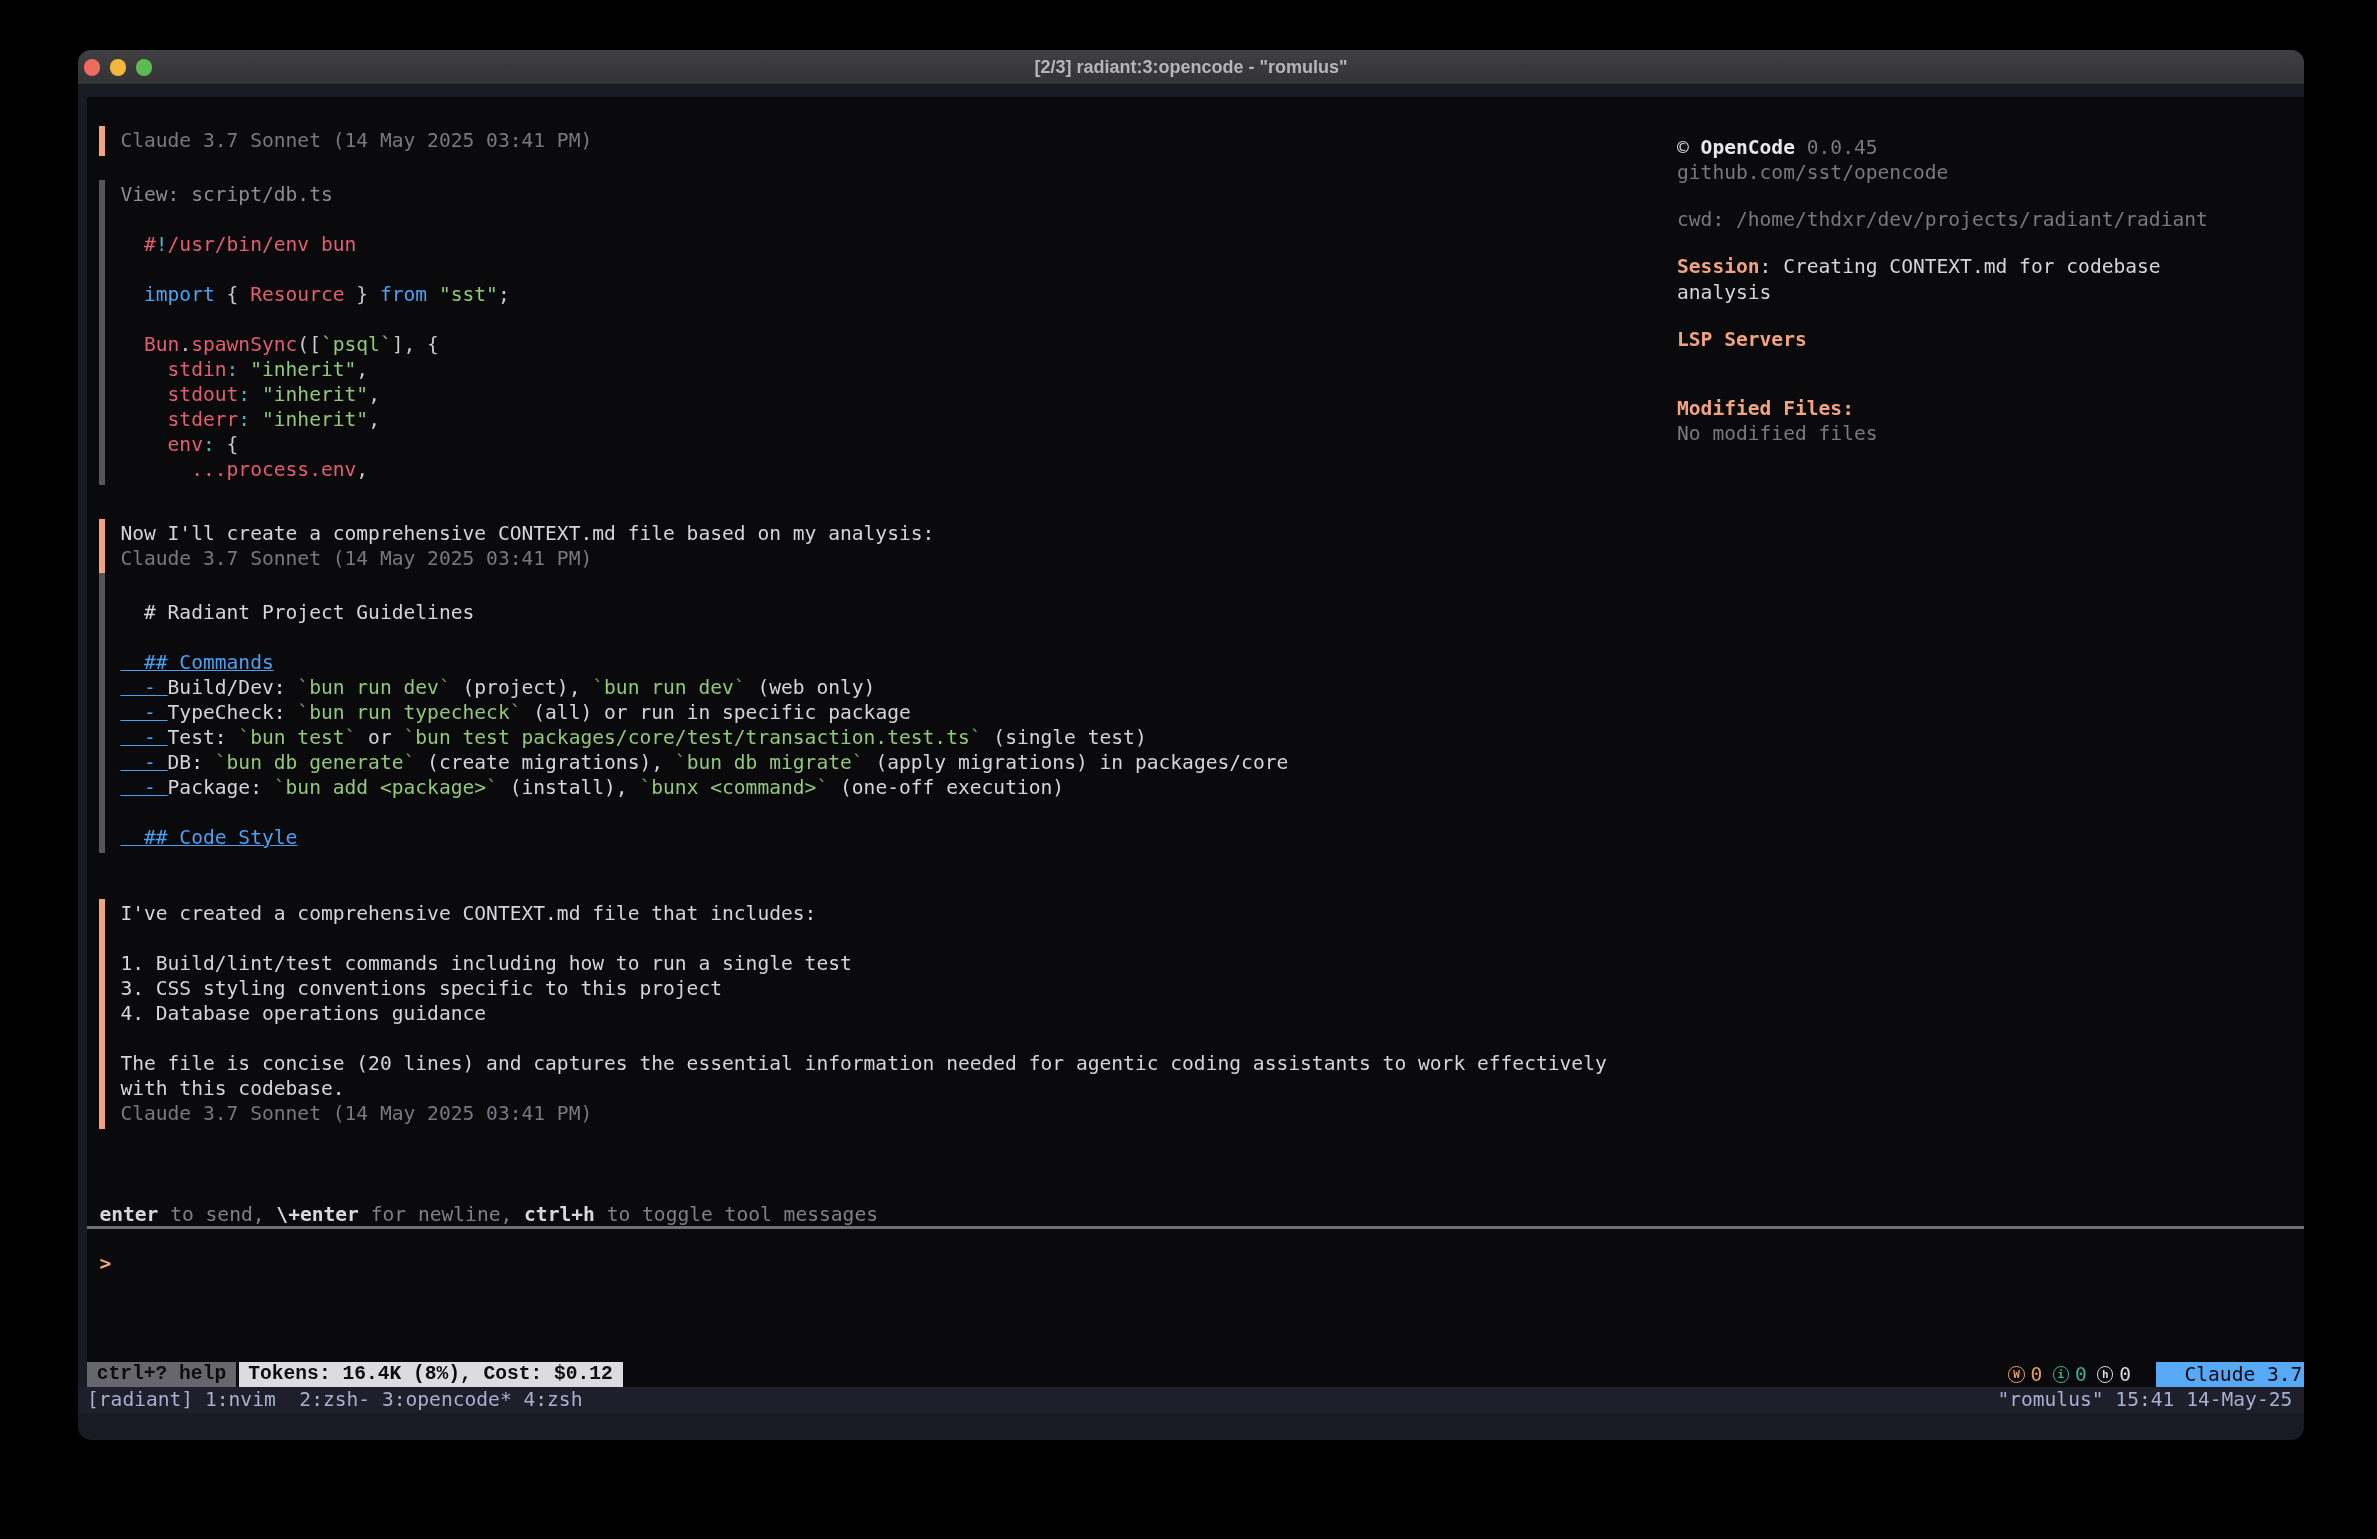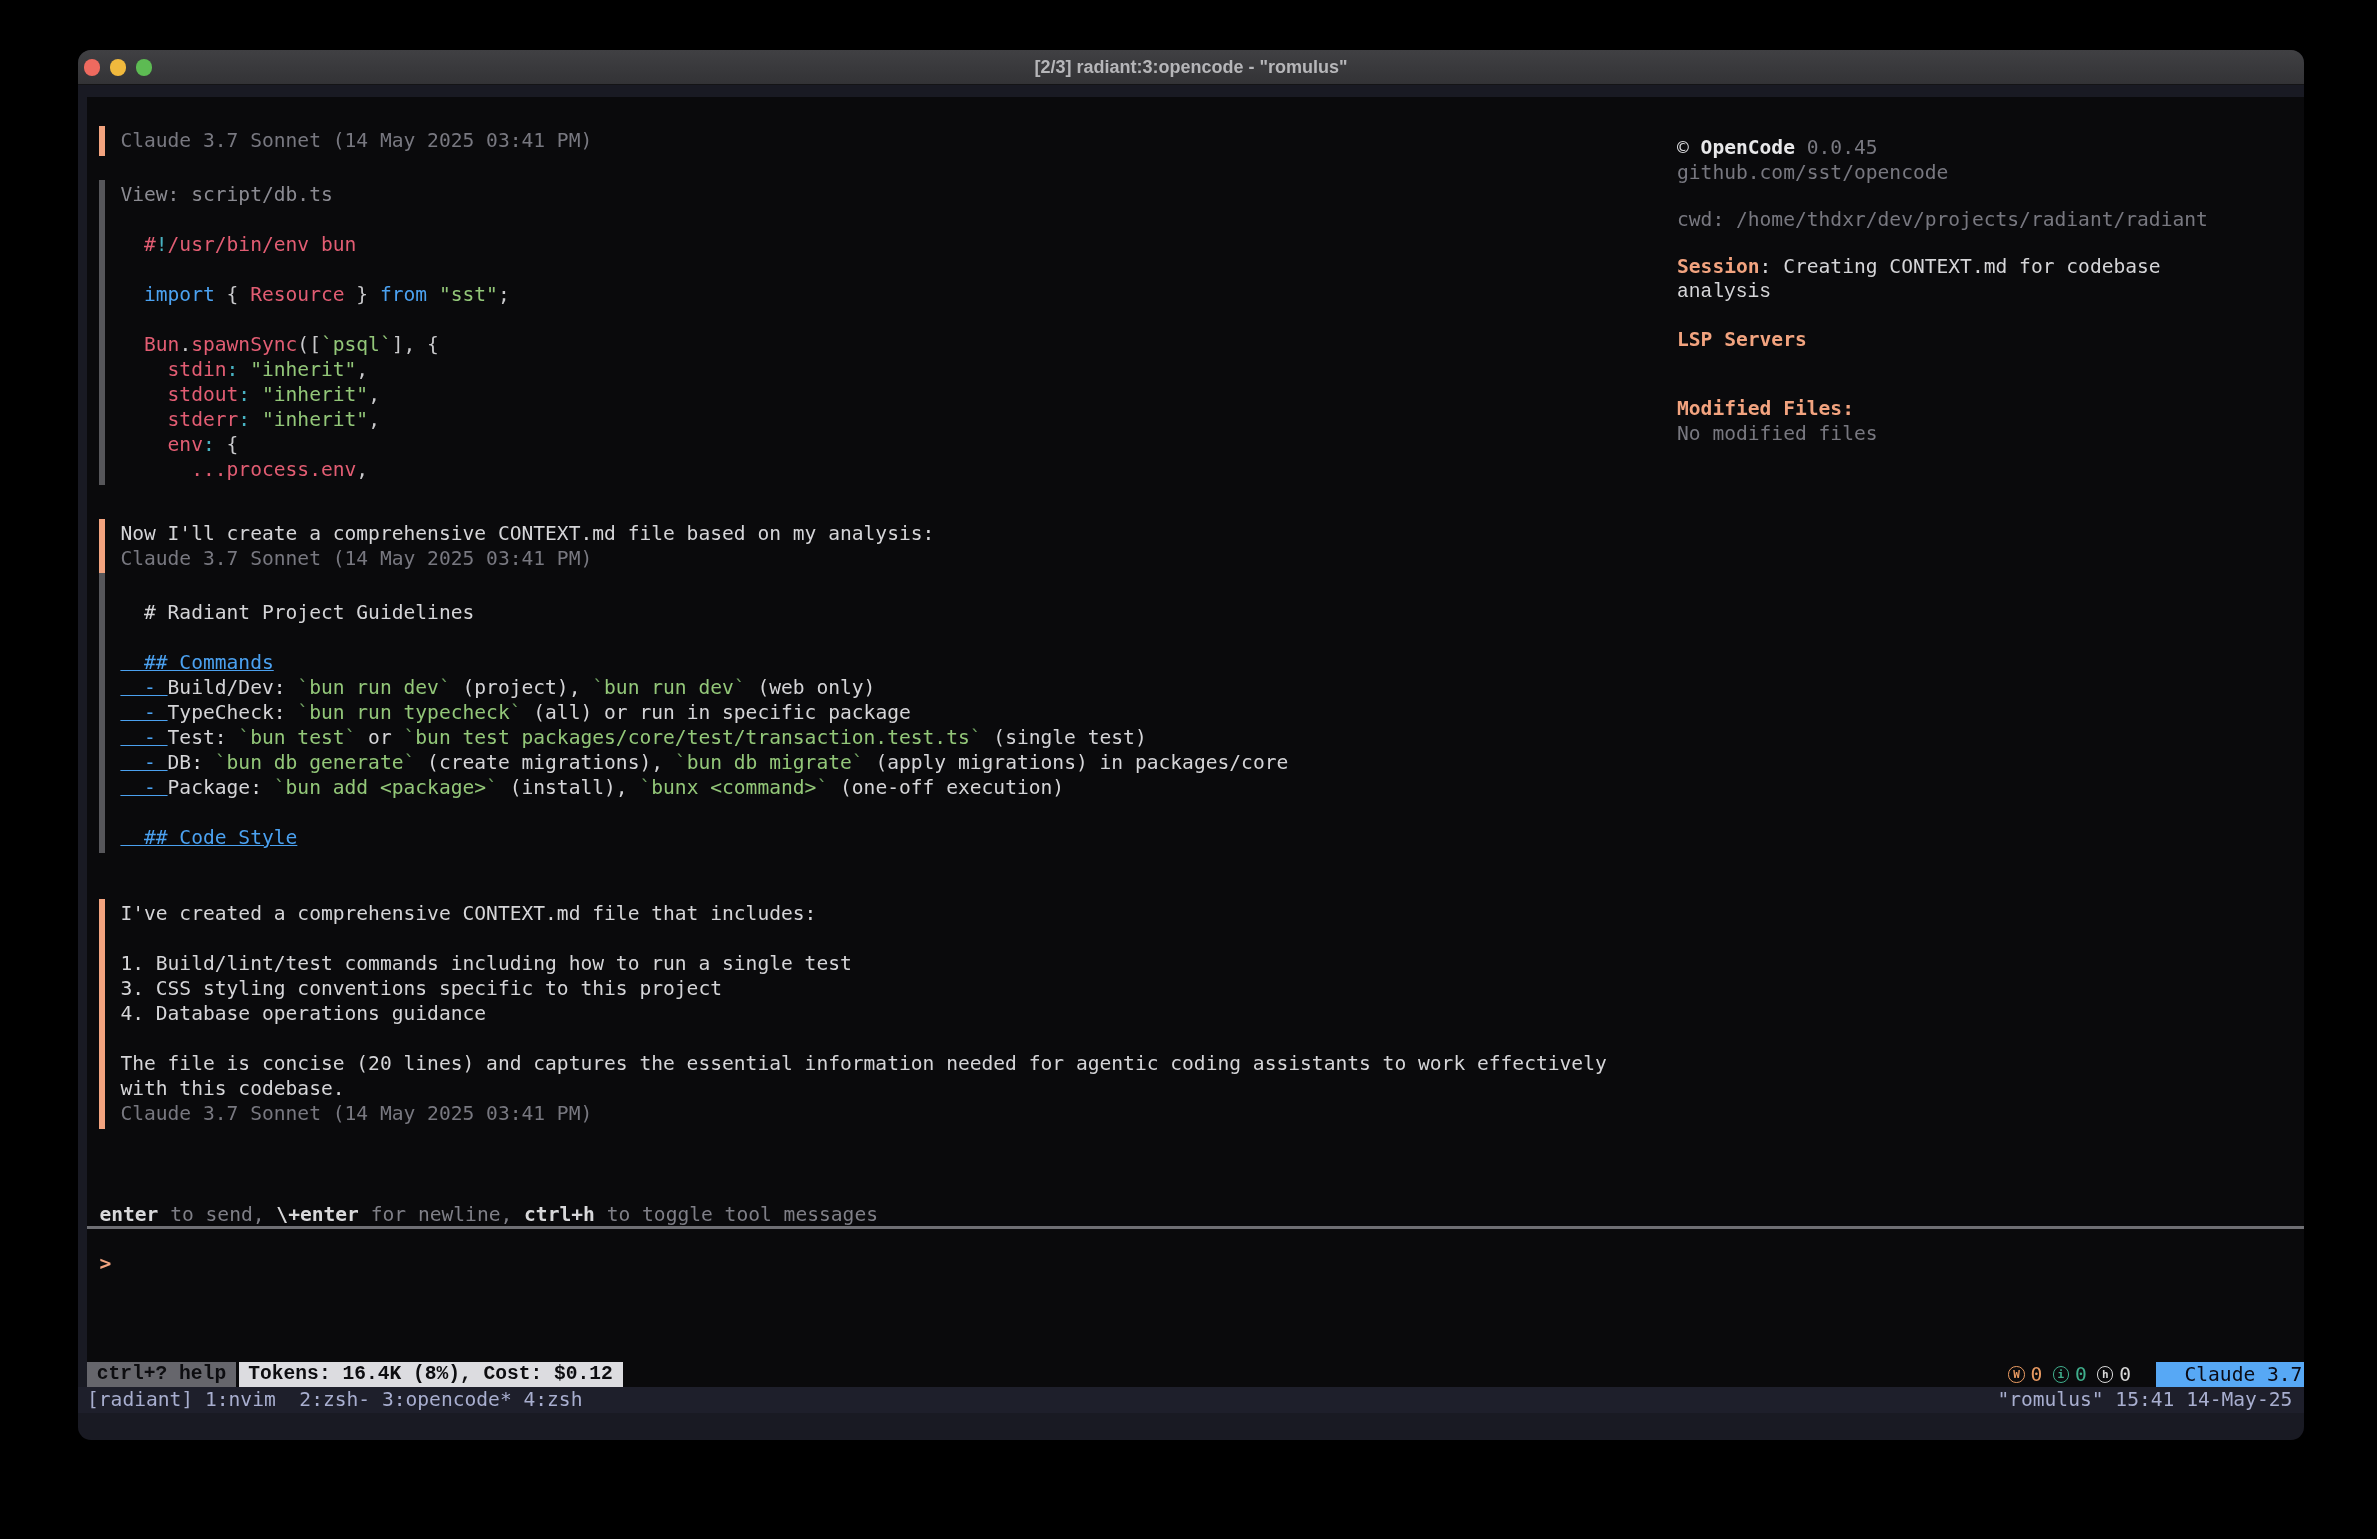--- a/index.html
+++ b/index.html
@@ -132,21 +132,21 @@
 
     <div class="hintline line" id="hint"><span class="c-hintstrong">enter</span><span class="c-hint"> to send, </span><span class="c-hintstrong">\+enter</span><span class="c-hint"> for newline, </span><span class="c-hintstrong">ctrl+h</span><span class="c-hint"> to toggle tool messages</span></div>
     <div class="divider"></div>
     <div class="prompt"><span>&gt;</span><span></span></div>
 
     <div class="panel" id="panel">
         <div class="prow" style="top: 38px;"><span class="c-text">© </span><span class="c-whitebold">OpenCode</span><span class="c-meta"> 0.0.45</span></div>
         <div class="prow" style="top: 63px;"><span class="c-meta">github.com/sst/opencode</span></div>
         <div class="prow" style="top: 110px; text-align: center;"><span class="c-meta">cwd: /home/thdxr/dev/projects/radiant/radiant</span></div>
         <div class="prow" style="top: 157px;"><span class="c-peachbold">Session</span><span class="c-text">: Creating CONTEXT.md for codebase</span></div>
-        <div class="prow" style="top: 183px; font-family: Liberation Mono, monospace;"><span class="c-text">analysis</span></div>
+        <div class="prow" style="top: 183px;"><span class="c-text">analysis</span></div>
         <div class="prow" style="top: 230px;"><span class="c-peachbold">LSP Servers</span></div>
         <div class="prow" style="top: 299px; text-align: center;"><span class="c-peachbold">Modified Files:</span></div>
         <div class="prow" style="top: 324px;"><span class="c-meta">No modified files</span></div>
       </div>
 
     <div class="statusbar">
       <span class="seg seg-help">ctrl+? help</span>
       <span class="seg seg-tokens">Tokens: 16.4K (8%), Cost: $0.12</span>
       <span class="sb-right">
         <span class="diags" id="diags">

